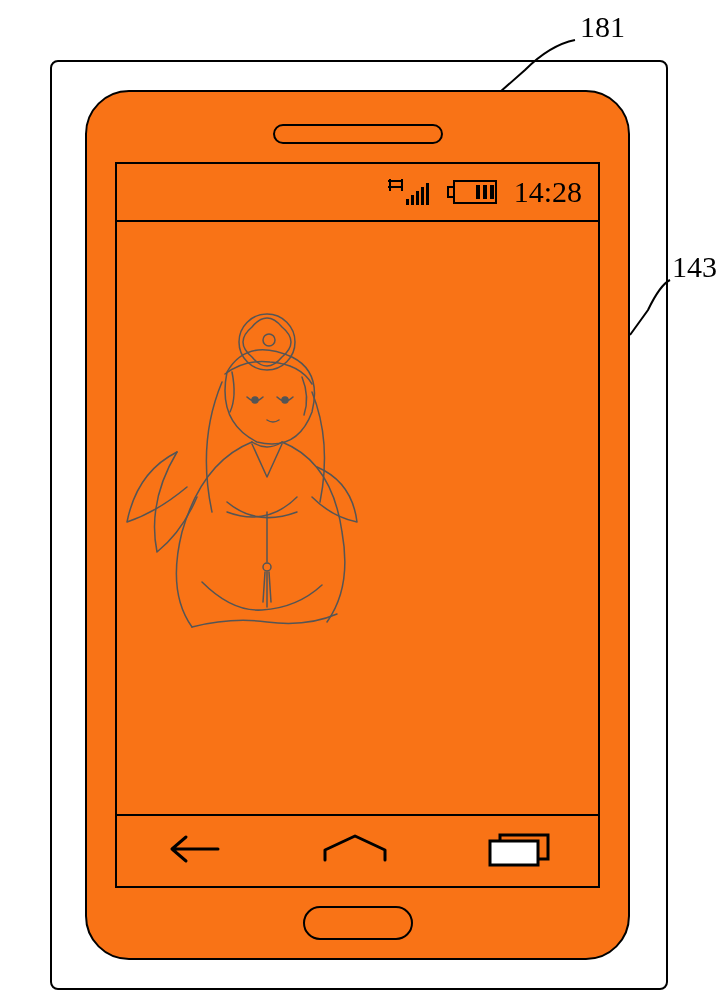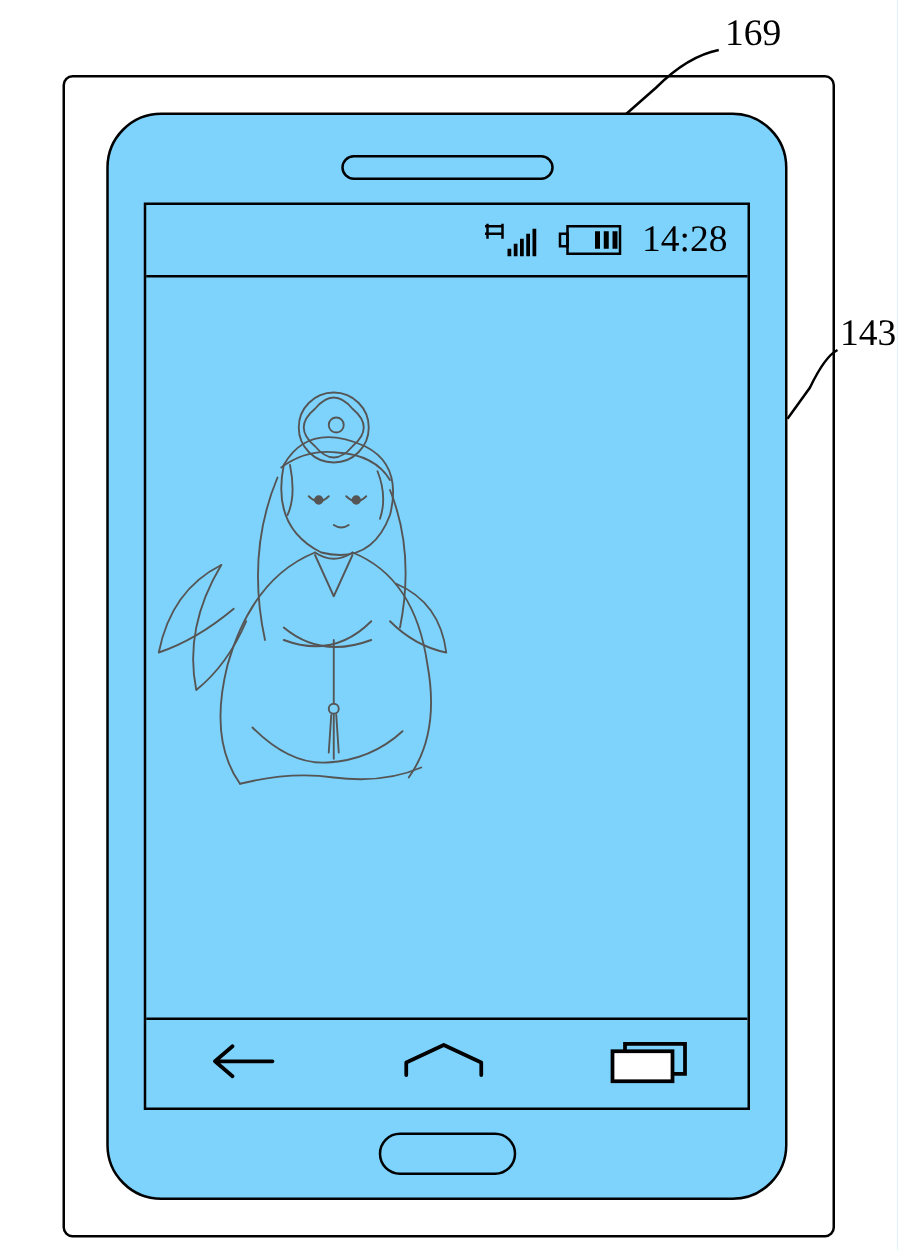--- a/index.html
+++ b/index.html
@@ -27,21 +27,21 @@
   }
   .phone {
     position: absolute;
     left: 85px;
     top: 90px;
     width: 545px;
     height: 870px;
     border: 2px solid #000;
     border-radius: 44px;
     box-sizing: border-box;
-    background: #7dd3fc;
+    background: #f97316;
     padding-left: 14px;
   }
   .speaker {
     position: absolute;
     top: 32px;
     left: 50%;
     transform: translateX(-50%);
     width: 170px;
     height: 20px;
     border: 2px solid #000;
@@ -107,21 +107,21 @@
 </head>
 <body>
 
 <div class="canvas">
 
   <svg style="position:absolute; left:0; top:0;" width="718" height="1000">
     <path d="M 575 40 Q 550 45 525 70 L 500 92" stroke="#000" stroke-width="2" fill="none"></path>
     <path d="M 670 280 Q 660 285 648 310 L 630 335" stroke="#000" stroke-width="2" fill="none"></path>
   </svg>
 
-  <div class="callout callout-101">169</div>
+  <div class="callout callout-101">181</div>
   <div class="callout callout-102">143</div>
 
   <div class="outer-frame"></div>
 
   <div class="phone">
     <div class="speaker"></div>
 
     <div class="screen">
 
       <div class="status-bar">

